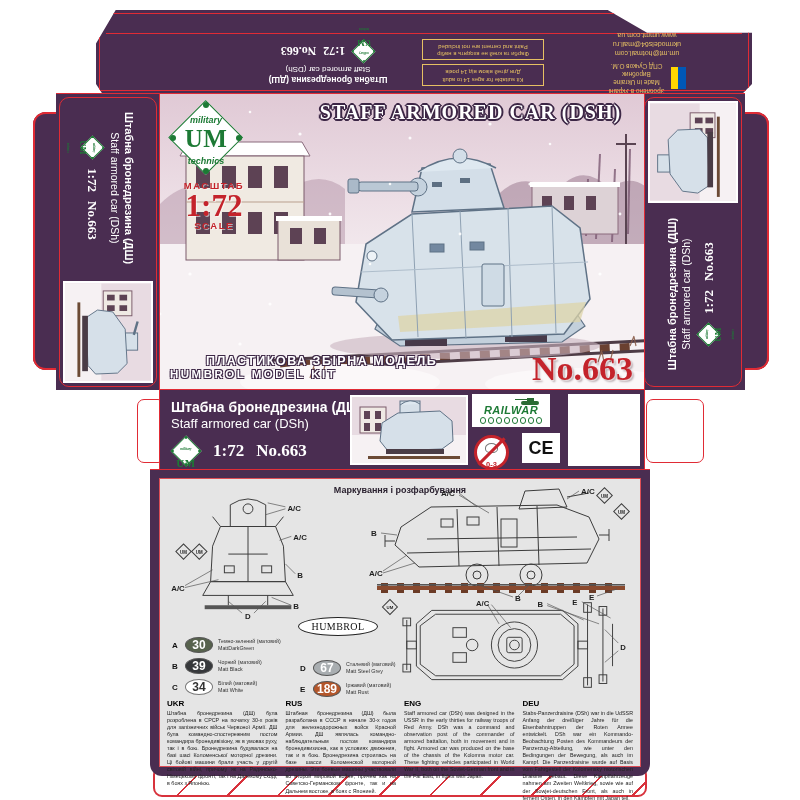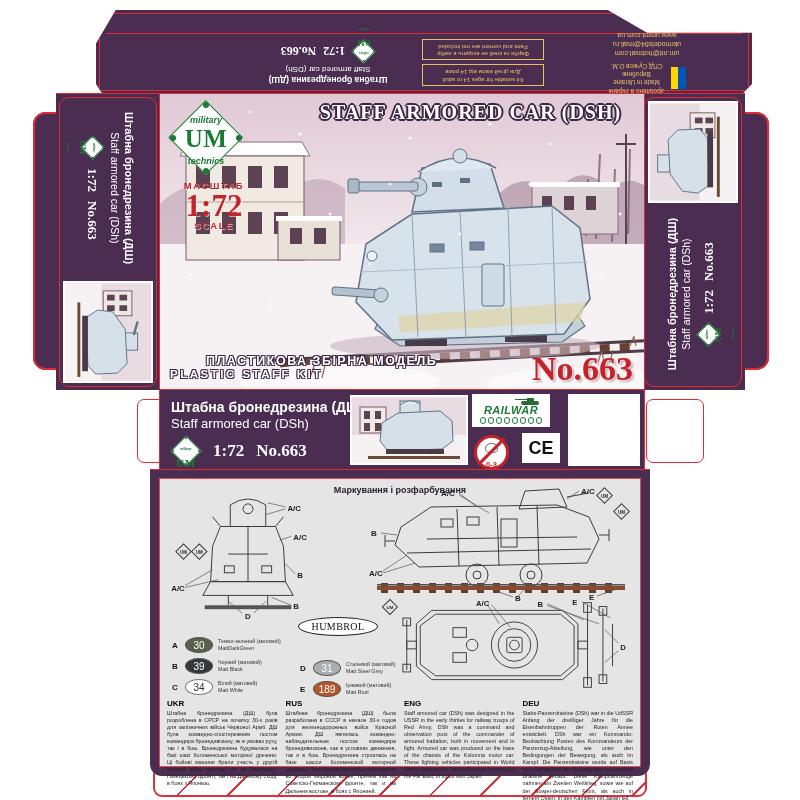--- a/index.html
+++ b/index.html
@@ -155,21 +155,21 @@
   .legend{position:absolute;left:12px;top:146px;width:230px;height:68px;}
   .humbrol{position:absolute;left:126px;top:-8px;width:78px;height:17px;border:1.6px solid #222;border-radius:50%;
            background:#fff;display:grid;place-items:center;font-family:"Liberation Serif",serif;
            font-weight:normal;font-size:10px;color:#111;letter-spacing:.4px;}
   .lg-col{position:absolute;display:flex;flex-direction:column;gap:5px;}
   .lg-c1{left:0;top:12px;}
   .lg-c2{left:128px;top:35px;}
   .lg-row{display:flex;align-items:center;gap:5px;}
   .lg-letter{font-size:8px;font-weight:bold;width:8px;color:#111;}
   .swatch{width:26px;height:14px;border-radius:50%;border:1px solid #555;display:grid;place-items:center;
-          font-size:10px;font-weight:normal;color:#fff;}
+          font-size:12px;font-weight:bold;color:#fff;}
   .swatch.light{color:#333;border:1.2px solid #777;}
   .lg-name{font-size:5.3px;color:#333;line-height:1.3;}
 
   .langs{position:absolute;left:7px;right:7px;top:220px;bottom:5px;display:flex;gap:8px;}
   .lang-col{flex:1;}
   .lang-col h4{margin:0 0 2px 0;font-size:8px;color:#000;}
   .lang-col p{margin:0;font-size:5.35px;line-height:1.32;color:#222;text-align:justify;}
 
   
   .glue-flap{position:absolute;left:153px;top:766px;width:494px;height:31px;background:#fff;
@@ -456,21 +456,21 @@
         <i class="dot e"></i>
       <span class="txt"><span class="mil">military</span><br><span class="um">UM</span><br><span class="tec">technics</span></span>
     </div>
     <div class="face-scale">
       <div class="w">МАСШТАБ</div>
       <div class="n">1:72</div>
       <div class="w">SCALE</div>
     </div>
     <div class="face-kittype">
       <div class="l1">ПЛАСТИКОВА ЗБІРНА МОДЕЛЬ</div>
-      <div class="l2">PLASTIC STAFF KIT</div>
+      <div class="l2">HUMBROL MODEL KIT</div>
     </div>
     <div class="face-no">No.663</div>
   </div>
 
   <div class="mini-tab tab-left"></div>
   <div class="mini-tab tab-right"></div>
   <div class="mid-strip">
     <div class="ms-title">
       <div class="uk">Штабна бронедрезина (ДШ)</div>
       <div class="en">Staff armored car (DSh)</div>
@@ -684,21 +684,21 @@
           </div>
           <div class="lg-row">
             <span class="lg-letter">C</span>
             <span class="swatch light" style="background: rgb(255, 255, 255);">34</span>
             <span class="lg-name"><span>Білий (матовий)</span><br><span>Matt White</span></span>
           </div>
         </div>
         <div class="lg-col lg-c2">
           <div class="lg-row">
             <span class="lg-letter">D</span>
-            <span class="swatch" style="background: rgb(169, 174, 177);">31</span>
+            <span class="swatch" style="background: rgb(169, 174, 177);">67</span>
             <span class="lg-name"><span>Сталевий (матовий)</span><br><span>Matt Steel Grey</span></span>
           </div>
           <div class="lg-row">
             <span class="lg-letter">E</span>
             <span class="swatch" style="background: rgb(180, 86, 42);">189</span>
             <span class="lg-name"><span>Іржавий (матовий)</span><br><span>Matt Rust</span></span>
           </div>
         </div>
       </div>
 

